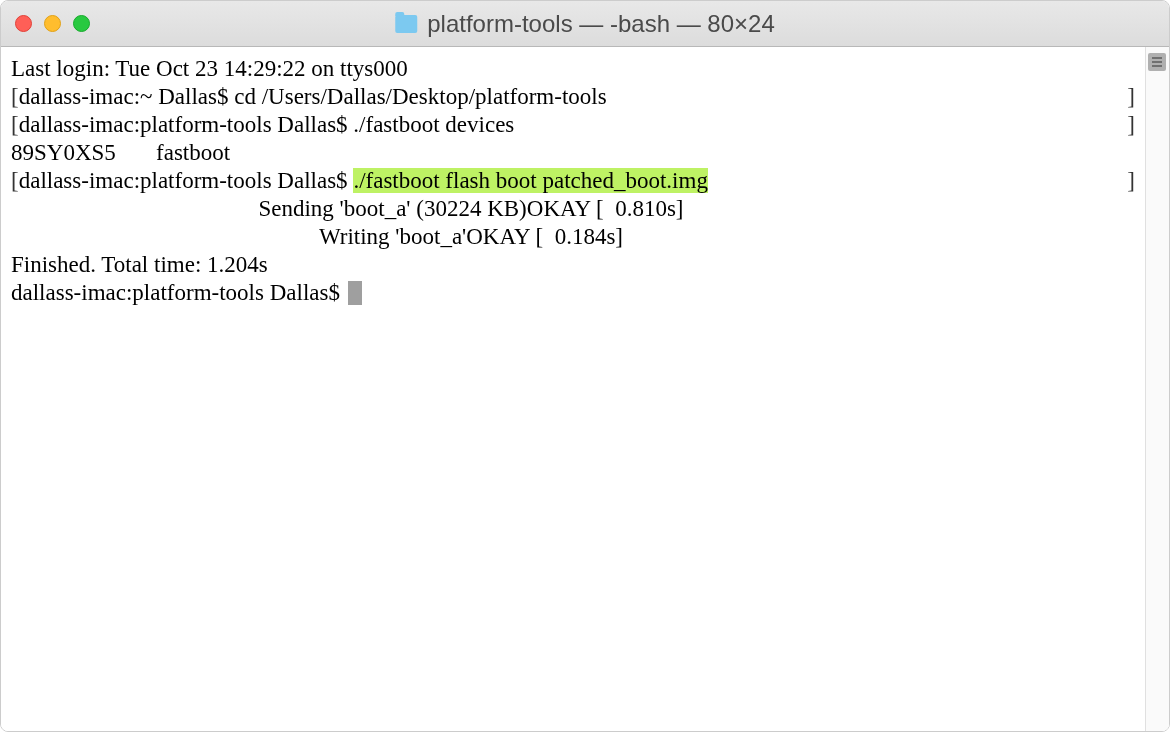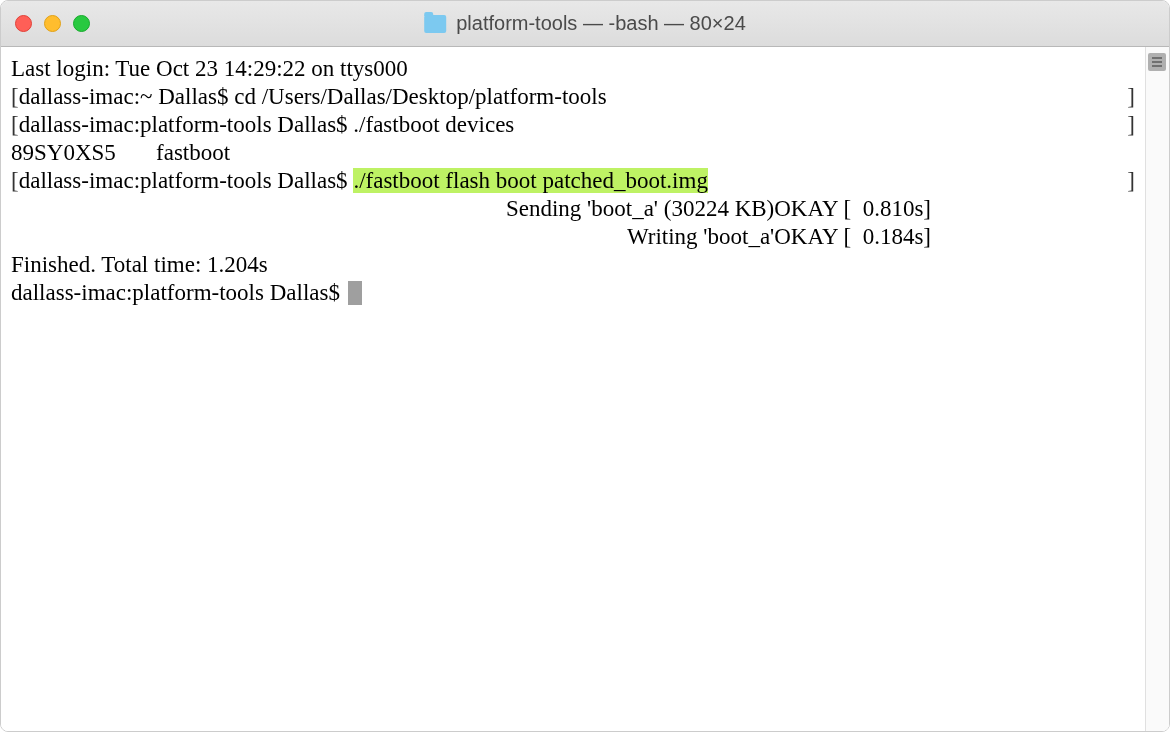--- a/index.html
+++ b/index.html
@@ -65,21 +65,21 @@
     }
     
     .title-area {
       position: absolute;
       left: 50%;
       transform: translateX(-50%);
       display: flex;
       align-items: center;
       gap: 10px;
       color: #4a4a4a;
-      font-size: 20px;
+      font-size: 24px;
     }
     
     .folder-icon {
       width: 22px;
       height: 18px;
       background: #7cc9f0;
       border-radius: 2px;
       position: relative;
     }
     
@@ -157,21 +157,21 @@
       display: inline-block;
       width: 14px;
       height: 24px;
       background: #9f9f9f;
       vertical-align: text-bottom;
       margin-left: 2px;
     }
     
     .two-col {
       display: flex;
-      justify-content: flex-end;
+      justify-content: center;
       width: 920px;
     }
   </style>
 </head>
 <body>
 
 <div class="window">
 
   <div class="titlebar">
     <div class="traffic-lights">

